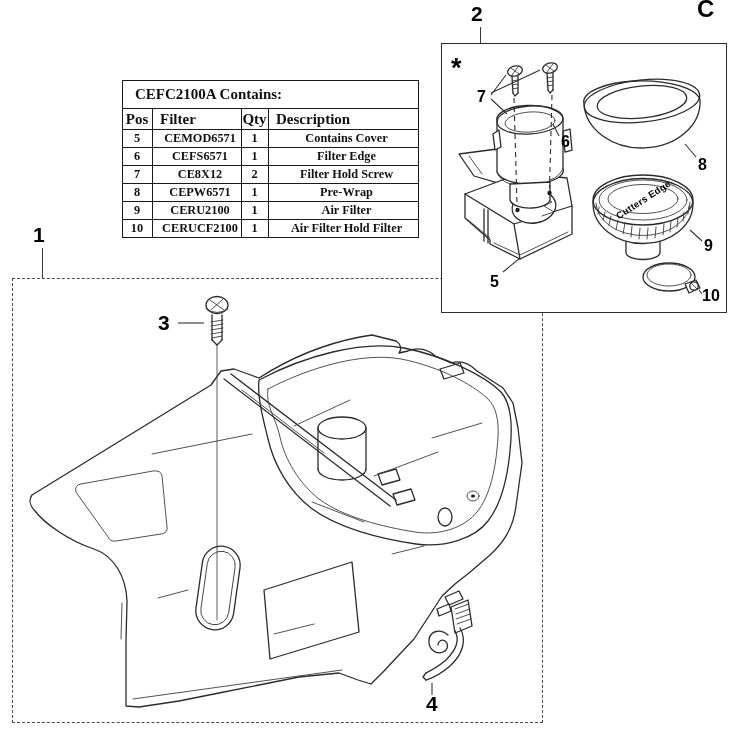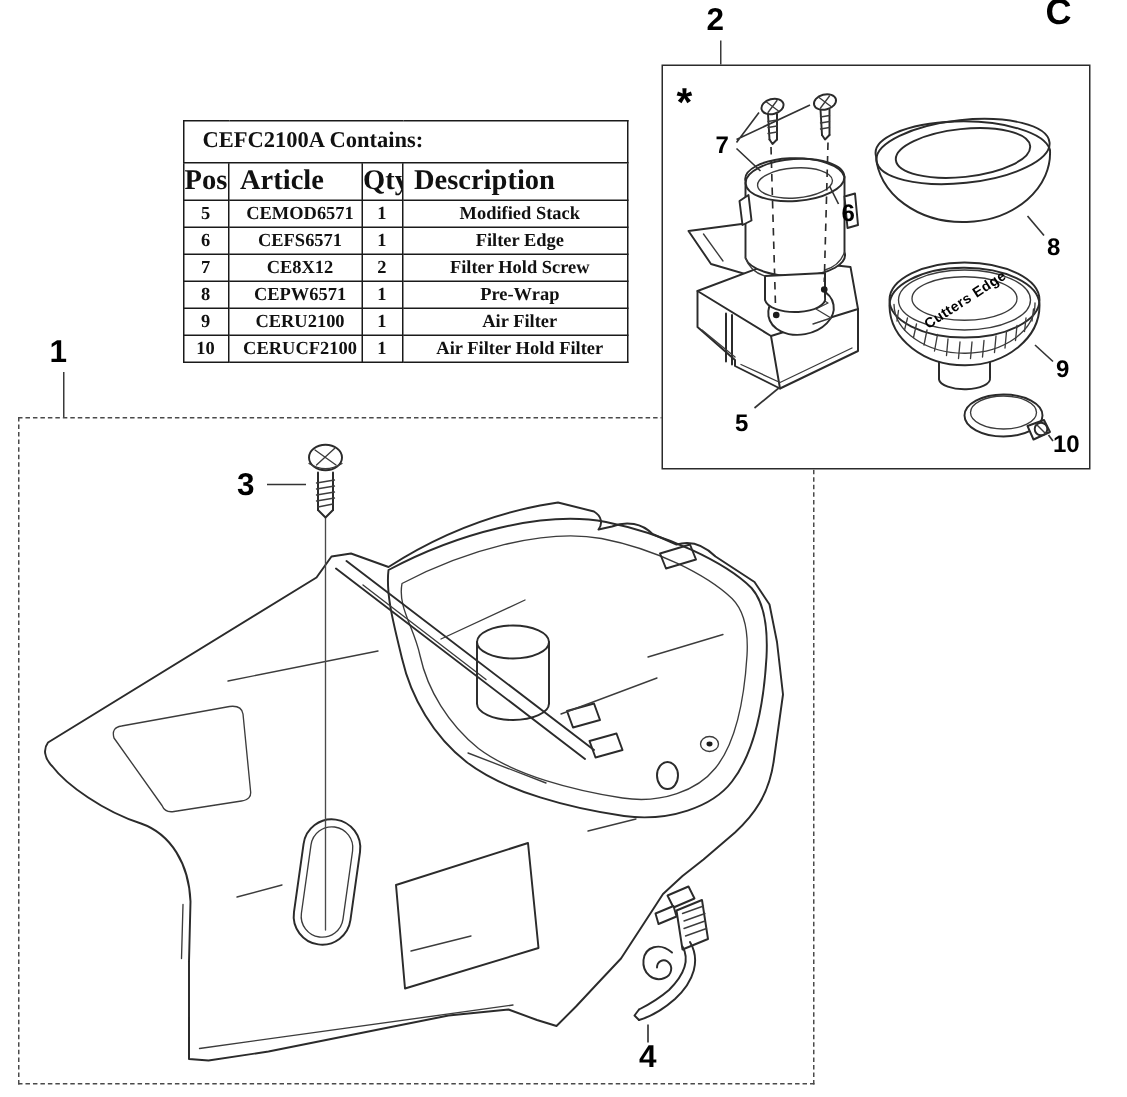--- a/index.html
+++ b/index.html
@@ -16,21 +16,21 @@
   .parts-table{
     position:absolute;left:122px;top:80px;width:296px;z-index:5;background:#fff;
     border-collapse:collapse;table-layout:fixed;
   }
   .parts-table td,.parts-table th{
     border:1.6px solid #1a1a1a;color:#111;overflow:hidden;white-space:nowrap;
     font-family:Liberation Serif, serif;
     margin-left:22px;
   }
   .pt-title td{height:25px;font-size:15px;font-weight:bold;padding-left:12px;text-align:left;}
-  .pt-head th{height:18px;font-size:19px;font-weight:bold;text-align:left;padding-left:7px;}
+  .pt-head th{height:18px;font-size:15px;font-weight:bold;text-align:left;padding-left:7px;}
   .pt-row td{height:15px;font-size:12.3px;font-weight:bold;padding-left:7px;text-align:center;}
   .parts-table .c{text-align:center;padding-left:0;}
   
   .group-box{
     position:absolute;left:12px;top:278px;width:531px;height:445px;
     border:1.6px dashed #4a4a4a;box-sizing:border-box;z-index:1;background:#fff;
   }
   .kit-box{
     position:absolute;left:441px;top:43px;width:286px;height:270px;
     border:1.6px solid #2b2b2b;box-sizing:border-box;background:#fff;z-index:3;
@@ -67,29 +67,29 @@
         <col style="width:89px">
         <col style="width:27px">
         <col style="width:150px">
       </colgroup>
     <tbody>
         <tr class="pt-title">
       <td colspan="4">CEFC2100A Contains:</td>
     </tr>
     <tr class="pt-head">
       <th class="c">Pos</th>
-      <th>Article</th>
+      <th>Filter</th>
       <th class="c">Qty</th>
       <th>Description</th>
     </tr>
     <tr class="pt-row">
       <td class="c">5</td>
       <td>CEMOD6571</td>
       <td class="c">1</td>
-      <td>Modified Stack</td>
+      <td>Contains Cover</td>
     </tr>
     <tr class="pt-row">
       <td class="c">6</td>
       <td>CEFS6571</td>
       <td class="c">1</td>
       <td>Filter Edge</td>
     </tr>
     <tr class="pt-row">
       <td class="c">7</td>
       <td>CE8X12</td>

